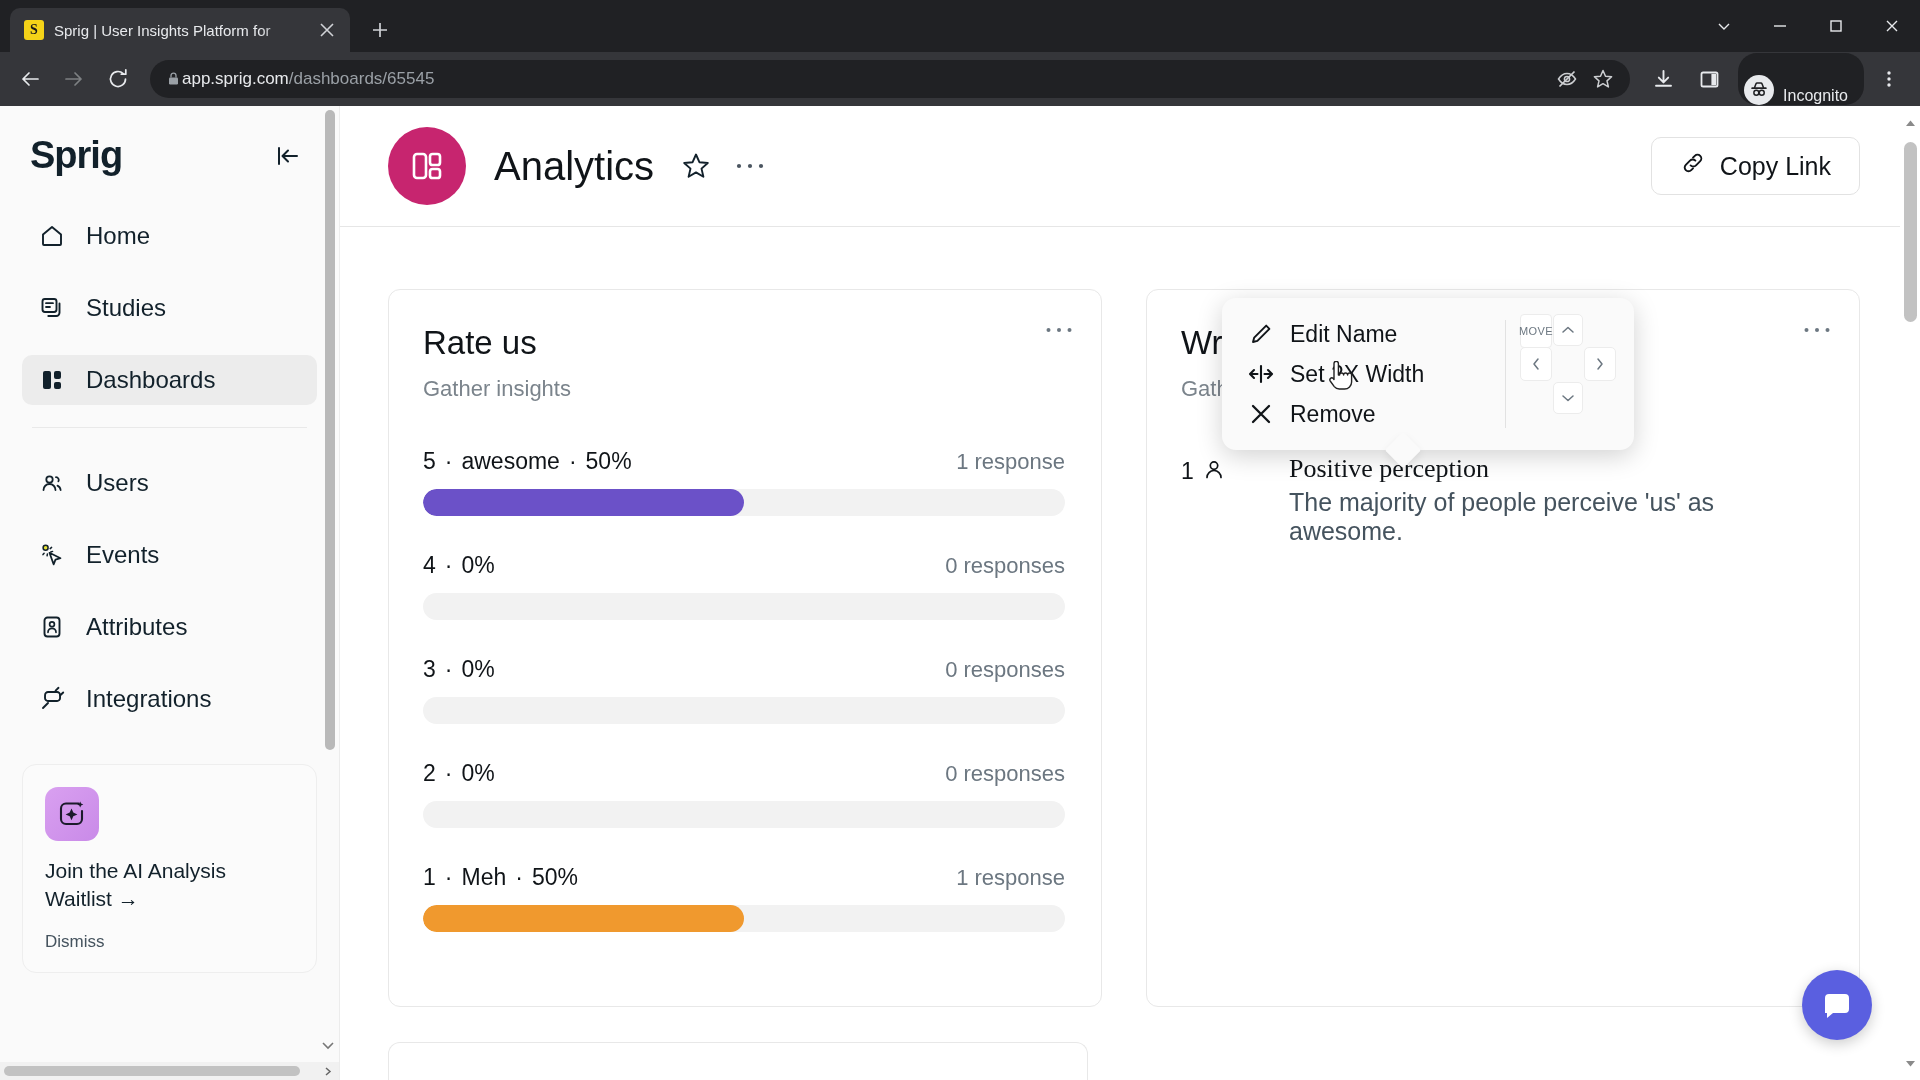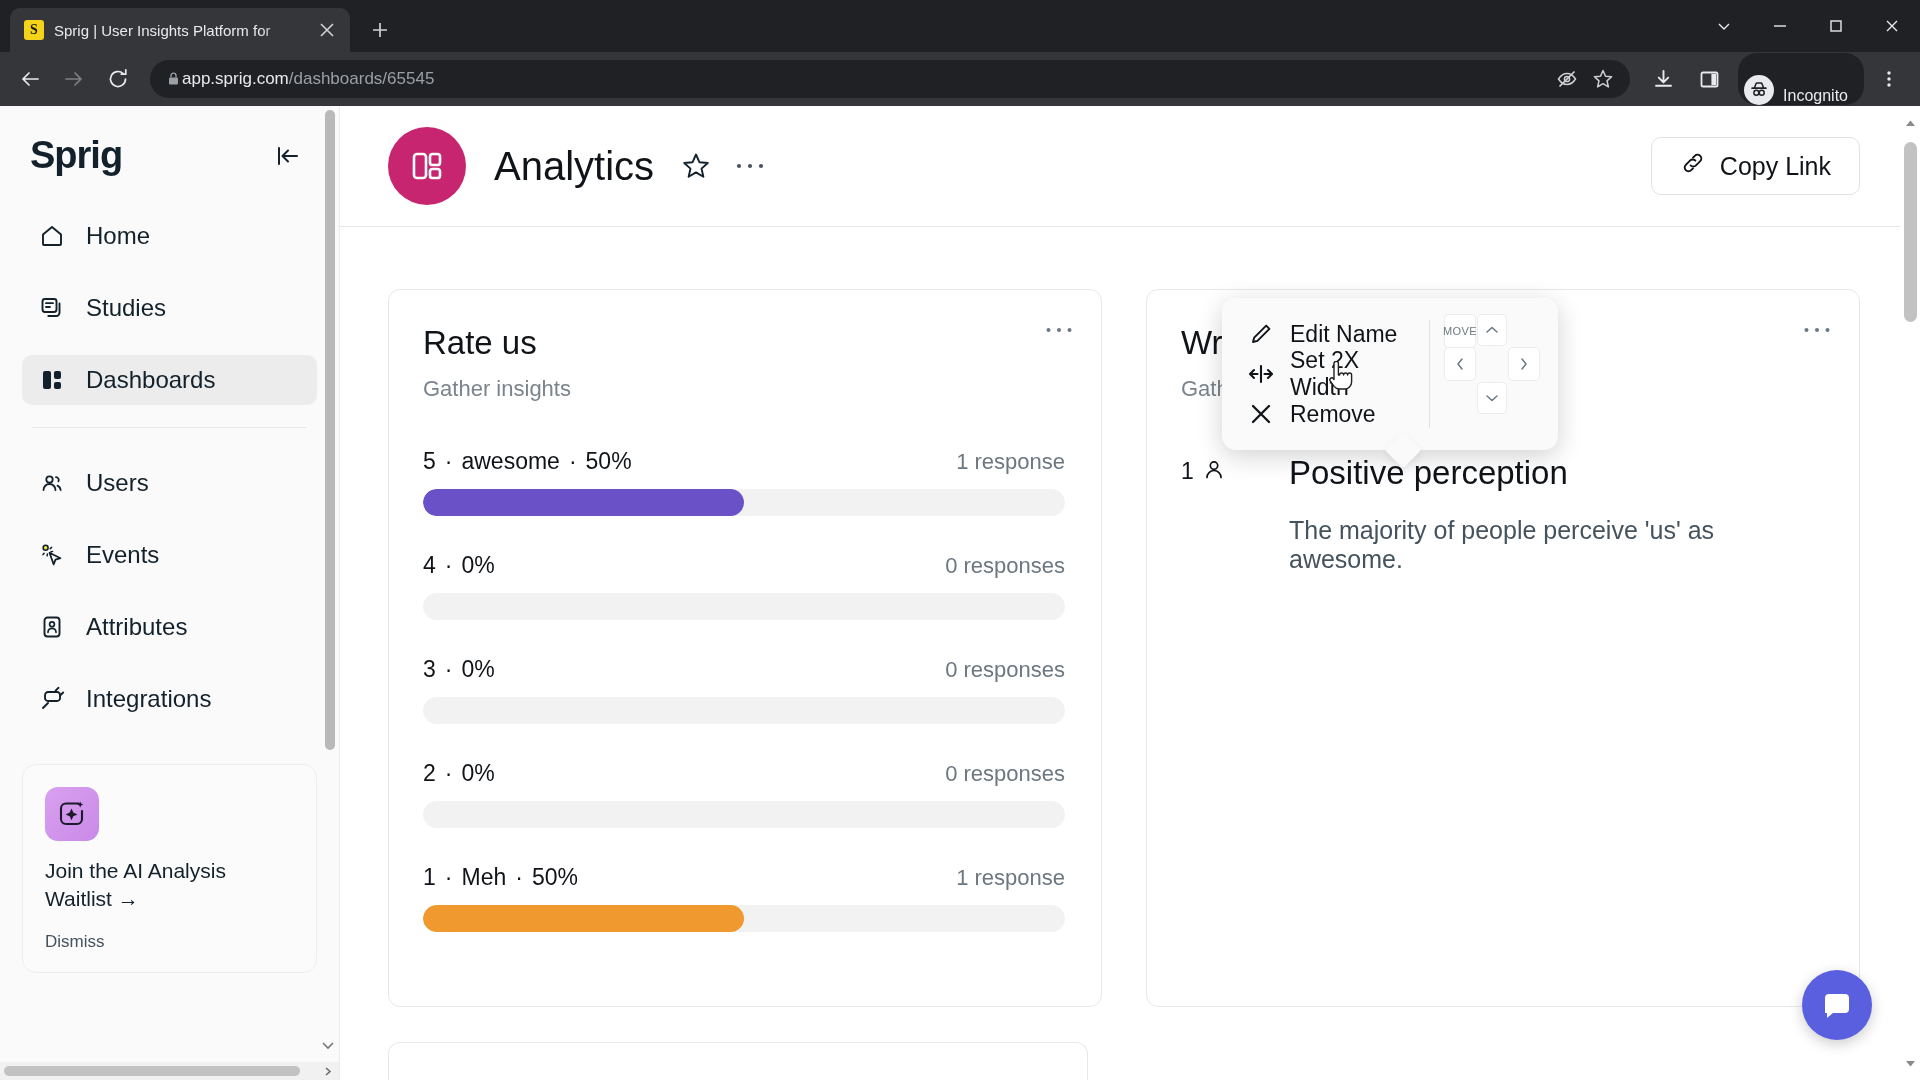--- a/index.html
+++ b/index.html
@@ -164,31 +164,31 @@
   .bar-resp { margin-left: auto; color: #6c7781; font-size: 22px; }
   .bar-track { height: 27px; background: #f2f2f2; border-radius: 14px; overflow: hidden; }
   .bar-fill { height: 100%; border-radius: 14px; }
 
   .insight { display: flex; gap: 0; margin-top: 52px; }
   .insight-count {
     width: 108px; flex: 0 0 108px; display: flex; align-items: flex-start; gap: 8px;
     font-size: 23px; color: #101418; padding-top: 4px;
   }
   .insight-body { flex: 1 1 auto; }
-  .insight-title { font-size: 33px; color: #101418; margin-bottom: 24px; }
+  .insight-title { font-size: 26px; color: #101418; margin-bottom: 4px; font-family: Liberation Serif, serif; }
   .insight-text { font-size: 25px; color: #45535e; }
 
   .card-bottom-peek {
     position: absolute; left: 48px; right: 0; bottom: -2px; height: 40px;
   }
   .peek-card { width: 700px; height: 40px; border: 1px solid #e8e8e8; border-bottom: none; border-radius: 12px 12px 0 0; background:#fff;}
 
   
   .popup {
-    position: absolute; left: 882px; top: 192px; width: 336px;
+    position: absolute; left: 882px; top: 192px; width: 412px;
     background: #fafafa; border-radius: 14px; box-shadow: 0 6px 26px rgba(0,0,0,.18);
     display: flex; padding: 16px 0 16px 0; z-index: 40;
   }
   .popup::after {
     content: ""; position: absolute; left: 168px; bottom: -13px; width: 26px; height: 26px;
     background: #fafafa; transform: rotate(45deg); border-radius: 3px;
     box-shadow: 3px 3px 8px rgba(0,0,0,.08);
   }
   .popup-list { flex: 1 1 auto; padding-left: 16px; position: relative; z-index: 2;}
   .popup-item {

